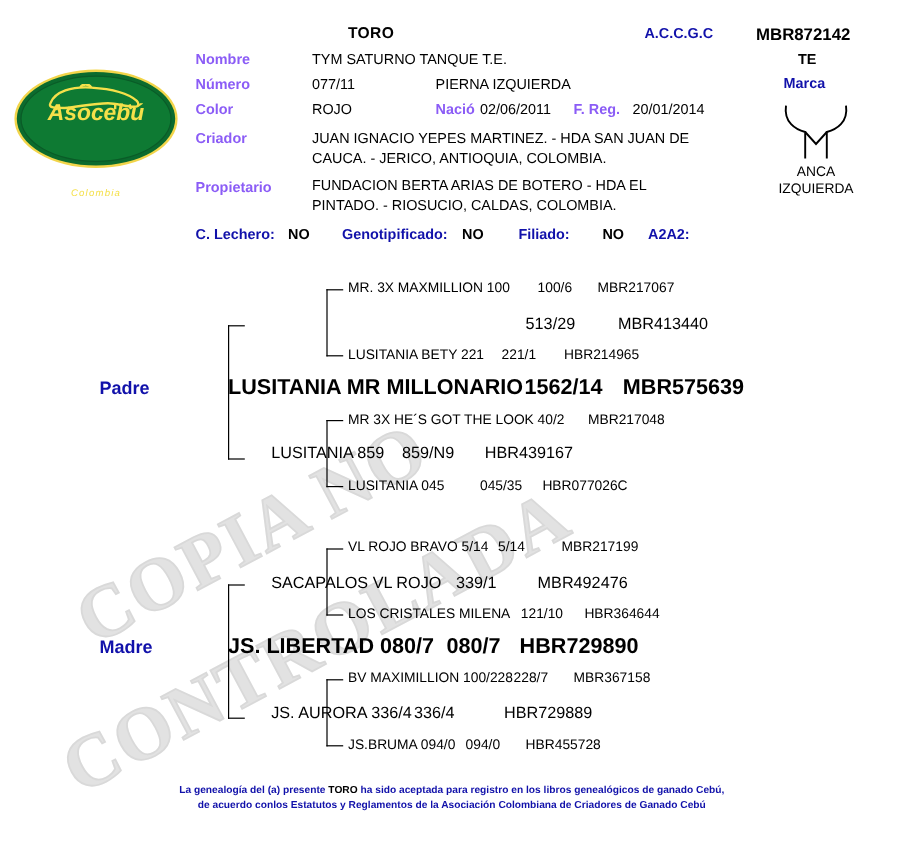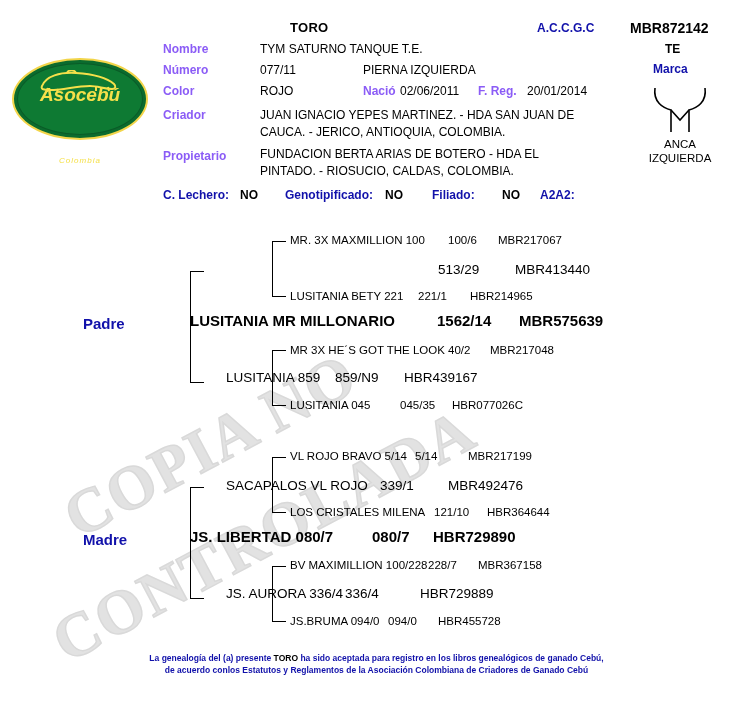--- a/index.html
+++ b/index.html
@@ -217,21 +217,21 @@
     font-size: 15px;
     font-weight: bold;
     color: #1111aa;
   }
   .node {
     position: absolute;
     white-space: nowrap;
     color: #000;
   }
   .n-main {
-    font-size: 15px;
+    font-size: 18px;
     font-weight: bold;
   }
   .n-mid {
     font-size: 13.5px;
   }
   .n-small {
     font-size: 11.5px;
   }
   .bracket {
     position: absolute;

